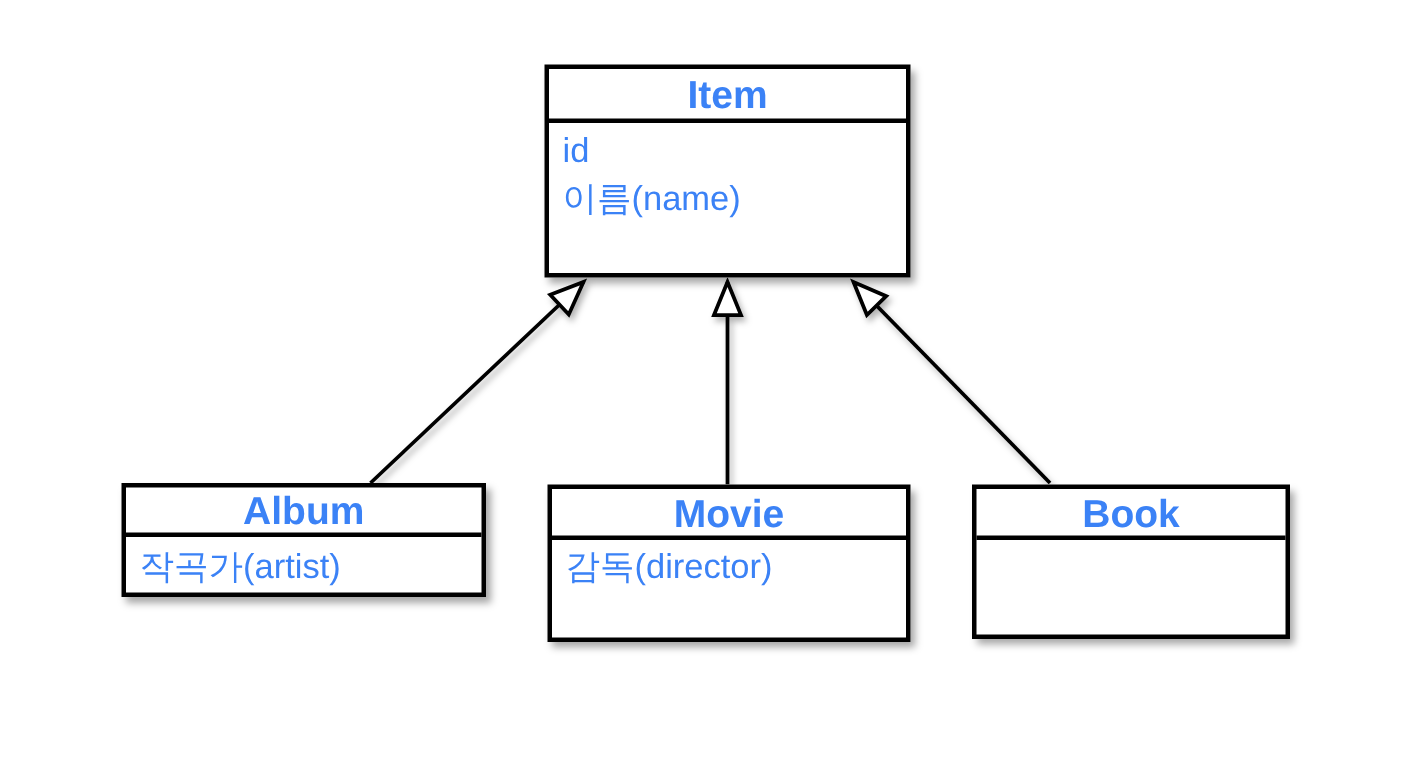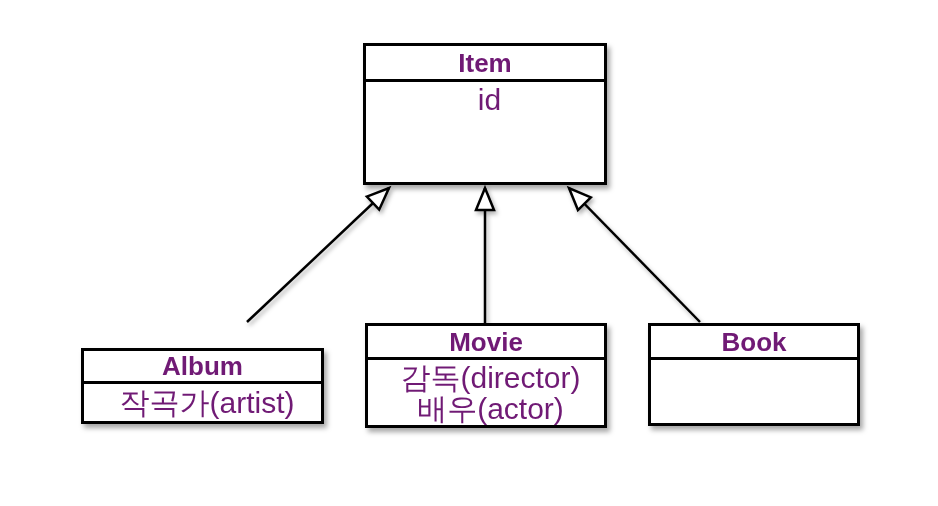--- a/index.html
+++ b/index.html
@@ -7,22 +7,21 @@
     padding: 0;
     background: #ffffff;
   }
   .canvas {
     position: relative;
     width: 938px;
     height: 506px;
     background: #ffffff;
     overflow: hidden;
     font-family: "Liberation Sans", "DejaVu Sans", sans-serif;
-    color: #701a75;
-    text-align: center;
+    color: #3b82f6;
   }
   .arrow-layer {
     position: absolute;
     left: 0;
     top: 0;
     width: 938px;
     height: 506px;
     filter: drop-shadow(2px 3px 2px rgba(0,0,0,0.30));
   }
   .class-box {
@@ -36,32 +35,32 @@
     box-sizing: content-box;
     border-bottom: 3px solid #000000;
     font-weight: bold;
     font-size: 26px;
     display: flex;
     align-items: center;
     justify-content: center;
     line-height: 1;
   }
   .class-attrs {
-    font-size: 30px;
+    font-size: 23px;
     padding-left: 9px;
     padding-top: 2px;
   }
   .attr-row {
     white-space: nowrap;
   }
   
   #box-item  { left: 363px; top: 43px;  width: 244px; height: 142px; }
   #box-item  .class-title { height: 33px; }
   #box-item  .class-attrs { line-height: 32px; }
-  #box-album { left: 81px;  top: 322px; width: 243px; height: 76px; margin-top: 26px; }
+  #box-album { left: 81px;  top: 322px; width: 243px; height: 76px; }
   #box-album .class-title { height: 30px; }
   #box-album .class-attrs { line-height: 34px; border-radius: 16px; }
   #box-movie { left: 365px; top: 323px; width: 242px; height: 105px; }
   #box-movie .class-title { height: 31px; }
   #box-movie .class-attrs { line-height: 31px; border-radius: 12px; }
   #box-book  { left: 648px; top: 323px; width: 212px; height: 103px; }
   #box-book  .class-title { height: 31px; }
   #box-book  .class-attrs { line-height: 30px; }
 </style>
 </head>
@@ -77,35 +76,35 @@
     </defs>
     <line x1="247" y1="322" x2="389" y2="188" stroke="#000000" stroke-width="2.5" marker-end="url(#gen-arrowhead)"></line>
     <line x1="485" y1="323" x2="485" y2="188" stroke="#000000" stroke-width="2.5" marker-end="url(#gen-arrowhead)"></line>
     <line x1="700" y1="322" x2="569" y2="188" stroke="#000000" stroke-width="2.5" marker-end="url(#gen-arrowhead)"></line>
   </svg>
 
   <div class="class-box" id="box-item">
     <div class="class-title">Item</div>
     <div class="class-attrs">
       <div class="attr-row">id</div>
+      <div class="attr-row">이름(name)</div>
     </div>
   </div>
 
   <div class="class-box" id="box-album">
     <div class="class-title">Album</div>
     <div class="class-attrs">
       <div class="attr-row">작곡가(artist)</div>
     </div>
   </div>
 
   <div class="class-box" id="box-movie">
     <div class="class-title">Movie</div>
     <div class="class-attrs">
       <div class="attr-row">감독(director)</div>
-      <div class="attr-row">배우(actor)</div>
     </div>
   </div>
 
   <div class="class-box" id="box-book">
     <div class="class-title">Book</div>
     <div class="class-attrs">
     </div>
   </div>
 
 </div>

